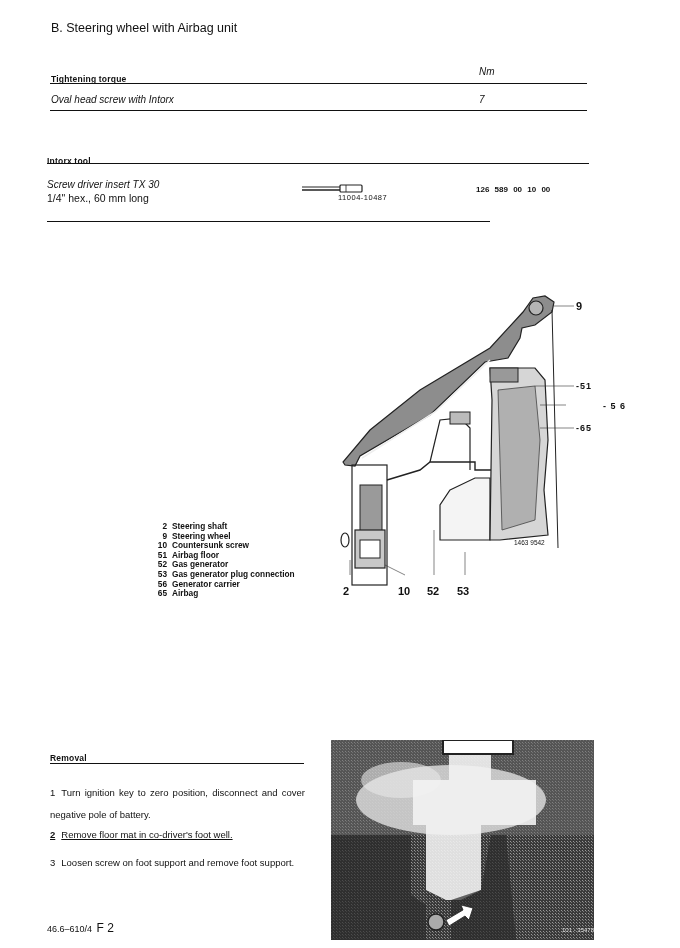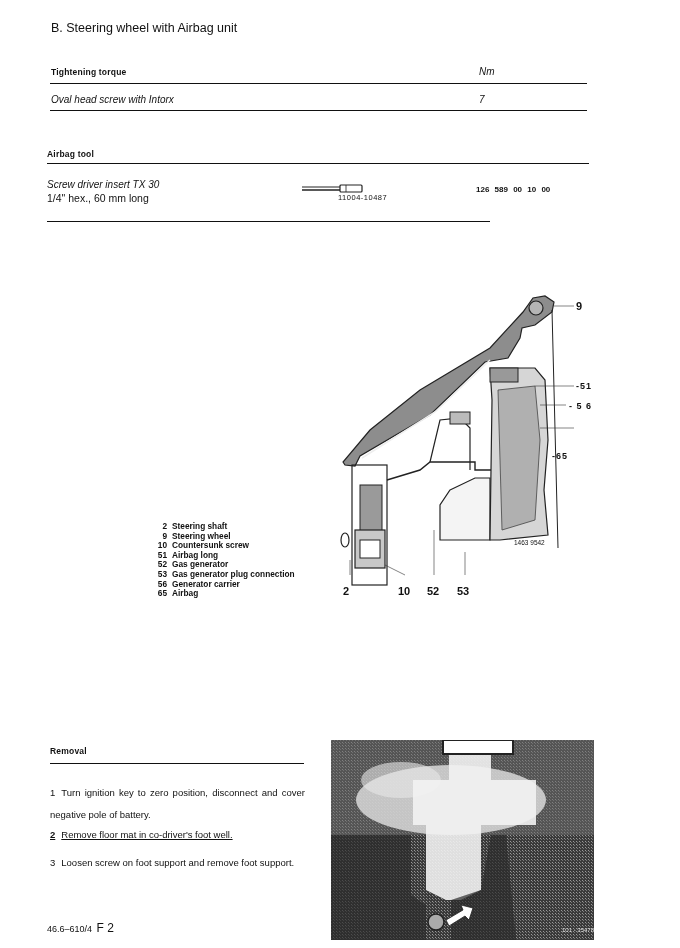--- a/index.html
+++ b/index.html
@@ -1,20 +1,20 @@
 <!DOCTYPE html>
 <html><head>
 <meta charset="utf-8">
 <style>
   html, body { margin:0; padding:0; background:#ffffff; }
   body { width:680px; height:948px; position:relative; overflow:hidden;
          font-family:"Liberation Sans", sans-serif; color:#111; }
   .abs { position:absolute; }
   .title { left:51px; top:21px; font-size:12.5px; }
-  .hdr { font-weight:bold; font-size:8.5px; letter-spacing:0.2px; }
+  .hdr { font-weight:bold; font-size:8.5px; letter-spacing:0.2px;margin-top:7px; }
   .txt { font-size:10px;font-style:italic; }
   .rule { position:absolute; height:0; border-top:1.2px solid #111; }
   .legend-row { font-size:8.3px; line-height:9.6px; white-space:nowrap;font-weight:bold; }
   .legend-row .num { display:inline-block; width:16px; text-align:right; margin-right:5px; }
   .callout { font-size:11px; font-weight:bold; }
   .callout-sm { font-size:9px; font-weight:bold; letter-spacing:1px; }
   .para { font-size:9.5px; line-height:22px; width:255px; text-align:justify; }
   .para .n { margin-right:6px; }
 </style>
 </head>
@@ -22,21 +22,21 @@
 
 <div class="abs title">B. Steering wheel with Airbag unit</div>
 
 <div class="abs hdr" style="left:51px; top:67px;">Tightening torque</div>
 <div class="abs txt" style="left:479px; top:66px;">Nm</div>
 <div class="rule" style="left:50px; top:83px; width:537px;"></div>
 <div class="abs txt" style="left:51px; top:94px;">Oval head screw with Intorx</div>
 <div class="abs txt" style="left:479px; top:94px;">7</div>
 <div class="rule" style="left:50px; top:110px; width:537px;"></div>
 
-<div class="abs hdr" style="left:47px; top:149px;">Airbag tool</div>
+<div class="abs hdr" style="left:47px; top:149px;">Intorx tool</div>
 <div class="rule" style="left:47px; top:163px; width:542px;"></div>
 <div class="abs txt" style="left:47px; top:179px;">Screw driver insert TX 30</div>
 <div class="abs" style="left:47px; top:192px; font-size:10.5px;">1/4" hex., 60 mm long</div>
 <svg class="abs" style="left:302px; top:184px;" width="64" height="10">
   <line x1="0" y1="3" x2="38" y2="3" stroke="#222" stroke-width="1"></line>
   <line x1="0" y1="6" x2="38" y2="6" stroke="#222" stroke-width="1.4"></line>
   <rect x="38" y="1" width="22" height="7" fill="#fff" stroke="#222" stroke-width="1.2" rx="1"></rect>
   <line x1="44" y1="1" x2="44" y2="8" stroke="#222" stroke-width="0.8"></line>
 </svg>
 <div class="abs" style="left:338px; top:193px; font-size:7.5px; letter-spacing:0.5px;">11004-10487</div>
@@ -71,33 +71,33 @@
   <line x1="210" y1="115" x2="236" y2="115" stroke="#333" stroke-width="0.6"></line>
   <line x1="210" y1="138" x2="244" y2="138" stroke="#333" stroke-width="0.6"></line>
   <line x1="20" y1="270" x2="20" y2="285" stroke="#333" stroke-width="0.6"></line>
   <line x1="55" y1="275" x2="75" y2="285" stroke="#333" stroke-width="0.6"></line>
   <line x1="104" y1="240" x2="104" y2="285" stroke="#333" stroke-width="0.6"></line>
   <line x1="135" y1="262" x2="135" y2="285" stroke="#333" stroke-width="0.6"></line>
 </svg>
 
 <div class="abs callout" style="left:576px; top:300px;">9</div>
 <div class="abs callout-sm" style="left:576px; top:381px;">-51</div>
-<div class="abs callout-sm" style="left:569px; top:401px;">- 5 6</div>
-<div class="abs callout-sm" style="left:552px; top:423px;margin-top:28px;">-65</div>
+<div class="abs callout-sm" style="left:603px; top:401px;">- 5 6</div>
+<div class="abs callout-sm" style="left:576px; top:423px;">-65</div>
 <div class="abs callout" style="left:343px; top:585px;">2</div>
 <div class="abs callout" style="left:398px; top:585px;">10</div>
 <div class="abs callout" style="left:427px; top:585px;">52</div>
 <div class="abs callout" style="left:457px; top:585px;">53</div>
 <div class="abs" style="left:514px; top:539px; font-size:6.5px;">1463 9542</div>
 
 <div class="abs" style="left:151px; top:522px;">
   <div class="legend-row"><span class="num">2</span><span>Steering shaft</span></div>
   <div class="legend-row"><span class="num">9</span><span>Steering wheel</span></div>
   <div class="legend-row"><span class="num">10</span><span>Countersunk screw</span></div>
-  <div class="legend-row"><span class="num">51</span><span>Airbag long</span></div>
+  <div class="legend-row"><span class="num">51</span><span>Airbag floor</span></div>
   <div class="legend-row"><span class="num">52</span><span>Gas generator</span></div>
   <div class="legend-row"><span class="num">53</span><span>Gas generator plug connection</span></div>
   <div class="legend-row"><span class="num">56</span><span>Generator carrier</span></div>
   <div class="legend-row"><span class="num">65</span><span>Airbag</span></div>
 </div>
 
 <div class="abs hdr" style="left:50px; top:746px;">Removal</div>
 <div class="rule" style="left:50px; top:763px; width:254px;"></div>
 <div class="abs para" style="left:50px; top:782px;">
   <span class="n">1</span><span>Turn ignition key to zero position, disconnect and cover negative pole of battery.</span>

